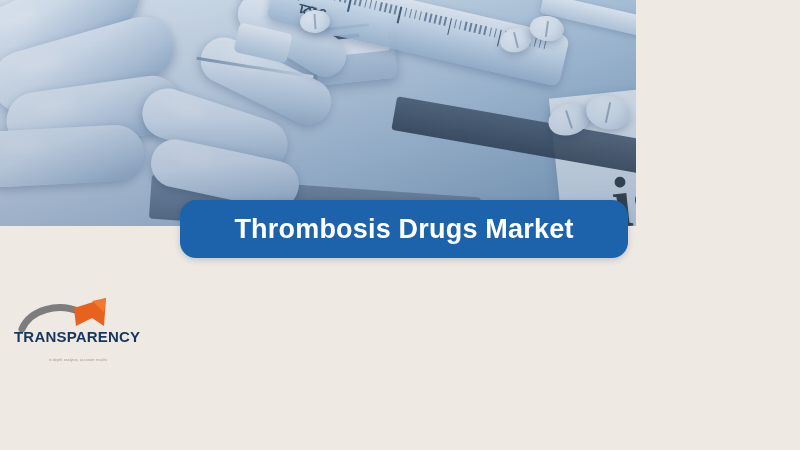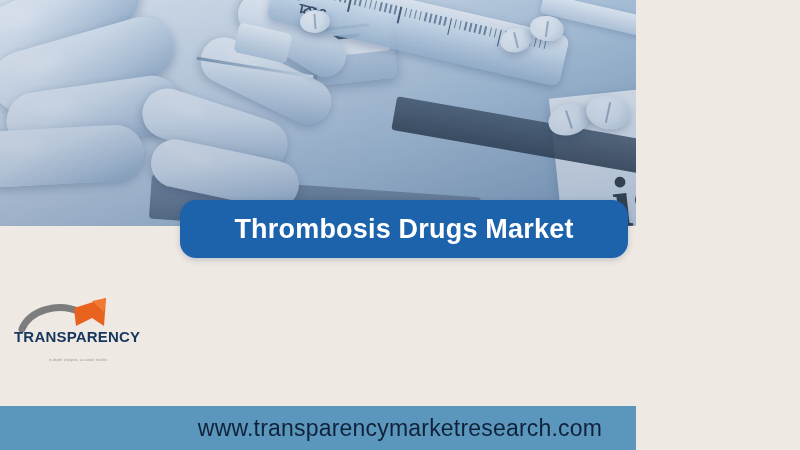--- a/index.html
+++ b/index.html
@@ -336,17 +336,14 @@
       <g id="pie-tops">
           <path d="M 62.37478562564324 43.93447785087729 L 55.42885851896603 14.390245260511051 A 40 30 0 0 1 87.43893808022167 67.3146167988215 Z" fill="#57bcd2"></path>
           <path d="M 56 46 L 81.06415245457843 69.38013894794422 A 40 30 0 0 1 18.60697294415943 56.65320887224413 Z" fill="#f6c344"></path>
           <path d="M 56 46 L 18.60697294415943 56.65320887224413 A 40 30 0 0 1 18.13402959537214 36.33202914308468 Z" fill="#7b3f98"></path>
           <path d="M 56 46 L 18.13402959537214 36.33202914308468 A 40 30 0 0 1 25.538467698530518 26.556402968106084 Z" fill="#6dc8e8"></path>
           <path d="M 56 46 L 25.538467698530518 26.556402968106084 A 40 30 0 0 1 49.054072893322754 16.45576740963376 Z" fill="#4a9e3f"></path>
         </g>
     </svg>
   </div>
 
-  <div class="footer">
-    <span>www.transparencymarketresearch.com</span>
-  </div>
 
 </div>
 
 </body></html>

